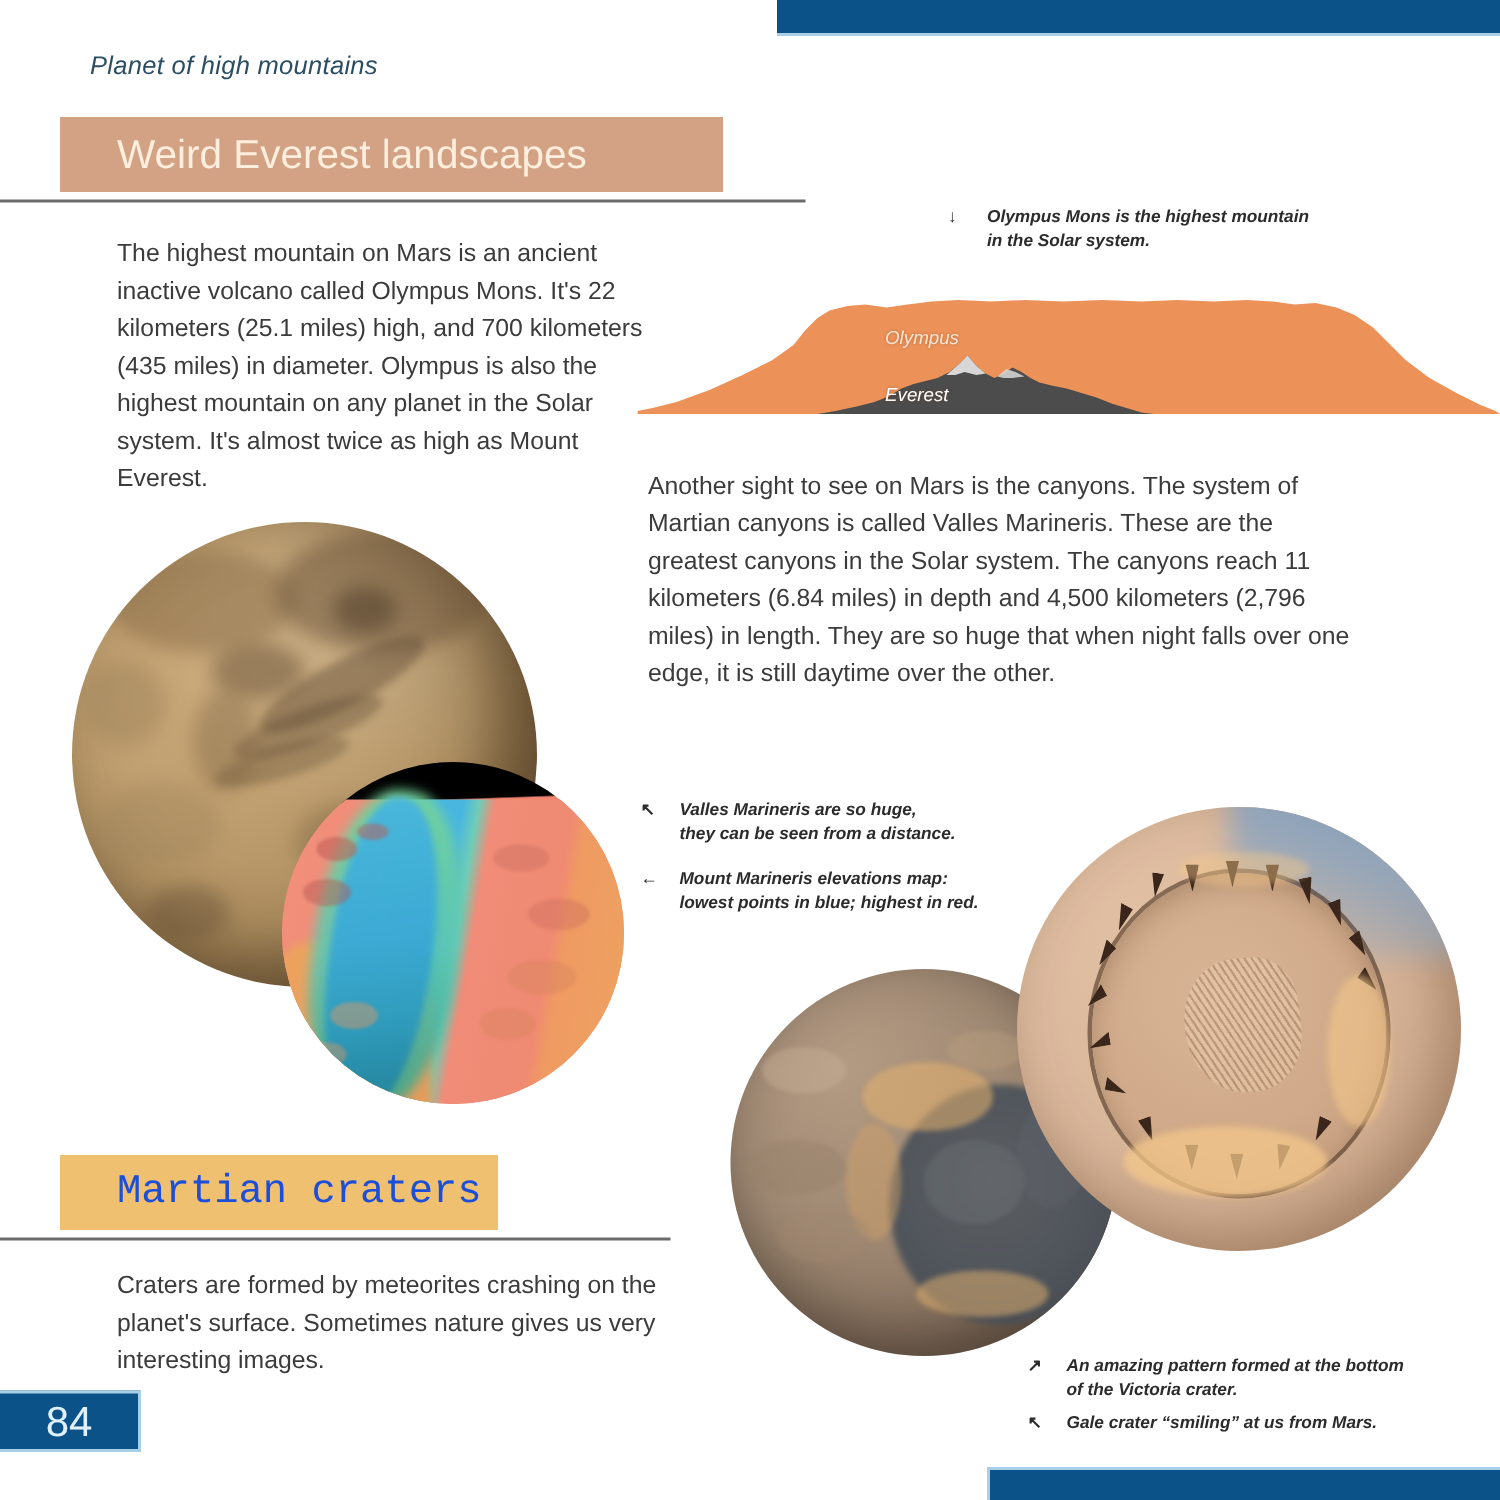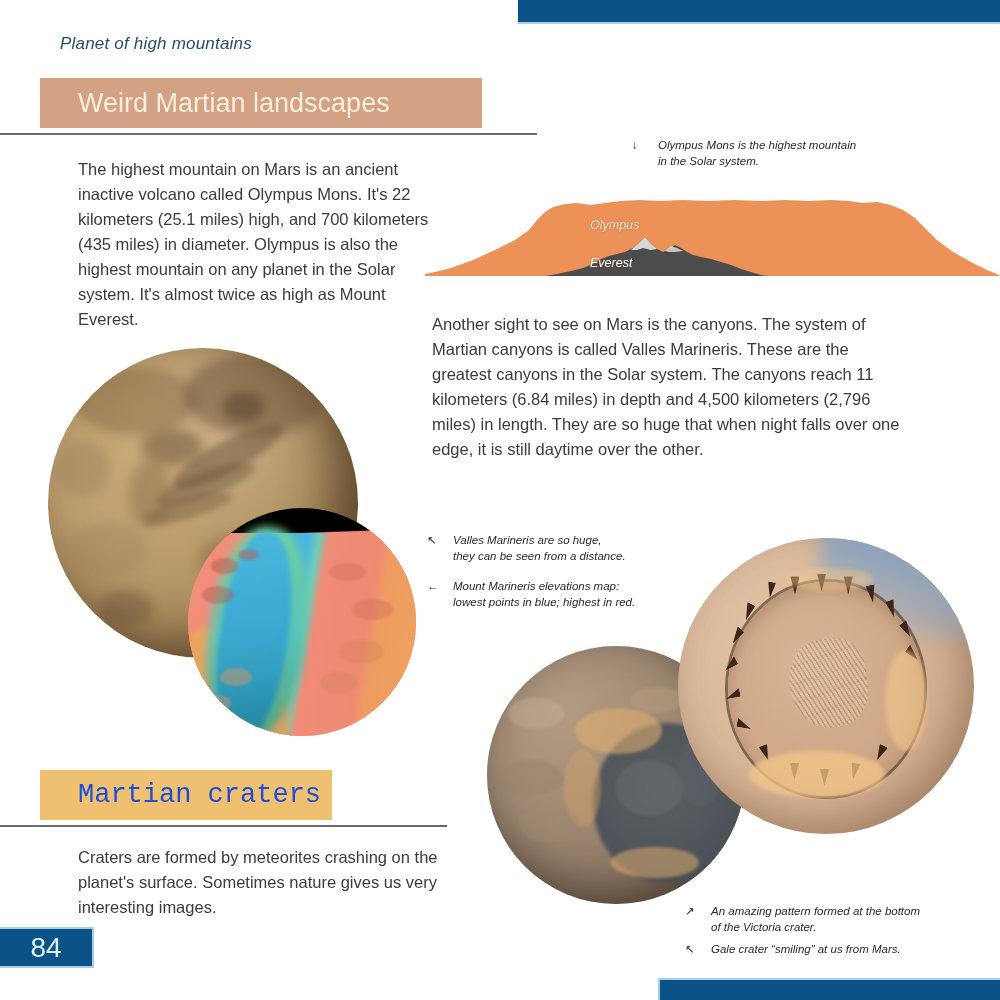--- a/index.html
+++ b/index.html
@@ -55,21 +55,21 @@
   .body-text{
     position:absolute;font-size:16.5px;line-height:25px;color:#3b3b3b;
   }
   #p-olympus{left:78px;top:157px;width:352px;}
   #p-canyons{left:432px;top:312px;width:480px;}
   #p-craters{left:78px;top:845px;width:360px;}
 
   
   .caption{
     position:absolute;font-size:11.5px;font-style:italic;line-height:16px;
-    color:#2b2b2b;font-weight:400;
+    color:#2b2b2b;font-weight:700;
   }
   .caption .arw{display:inline-block;width:13px;margin-left:-13px;font-style:normal;}
   .caption .ln{display:block;padding-left:13px;text-indent:0;}
   .caption .ln.first{text-indent:-13px;padding-left:26px;}
 
   #cap-olympus{left:645px;top:137px;width:300px;}
   #cap-vm1{left:440px;top:532px;width:230px;}
   #cap-vm2{left:440px;top:578px;width:230px;}
   #cap-victoria{left:698px;top:903px;width:300px;}
   #cap-gale{left:698px;top:941px;width:300px;}
@@ -190,21 +190,21 @@
 
 <div class="page">
 
   <div class="bar-top"></div>
   <div class="bar-bottom"></div>
 
   <div class="running-head">Planet of high mountains</div>
 
   <div class="sec" id="sec-landscapes">
     <div class="band">
-      <span class="band-title">Weird Martian landscapes</span>
+      <span class="band-title">Weird Everest landscapes</span>
     </div>
     <div class="rule"></div>
   </div>
 
   <div class="body-text" id="p-olympus">The highest mountain on Mars is an ancient inactive volcano called Olympus Mons. It's 22 kilometers (25.1 miles) high, and 700 kilometers (435 miles) in diameter. Olympus is also the highest mountain on any planet in the Solar system. It's almost twice as high as Mount Everest.</div>
 
   <div class="body-text" id="p-canyons">Another sight to see on Mars is the canyons. The system of Martian canyons is called Valles Marineris. These are the greatest canyons in the Solar system. The canyons reach 11 kilometers (6.84 miles) in depth and 4,500 kilometers (2,796 miles) in length. They are so huge that when night falls over one edge, it is still daytime over the other.</div>
 
   <div class="caption" id="cap-olympus">
     <span class="ln first"><span class="arw">↓</span><span>Olympus Mons is the highest mountain</span></span>

